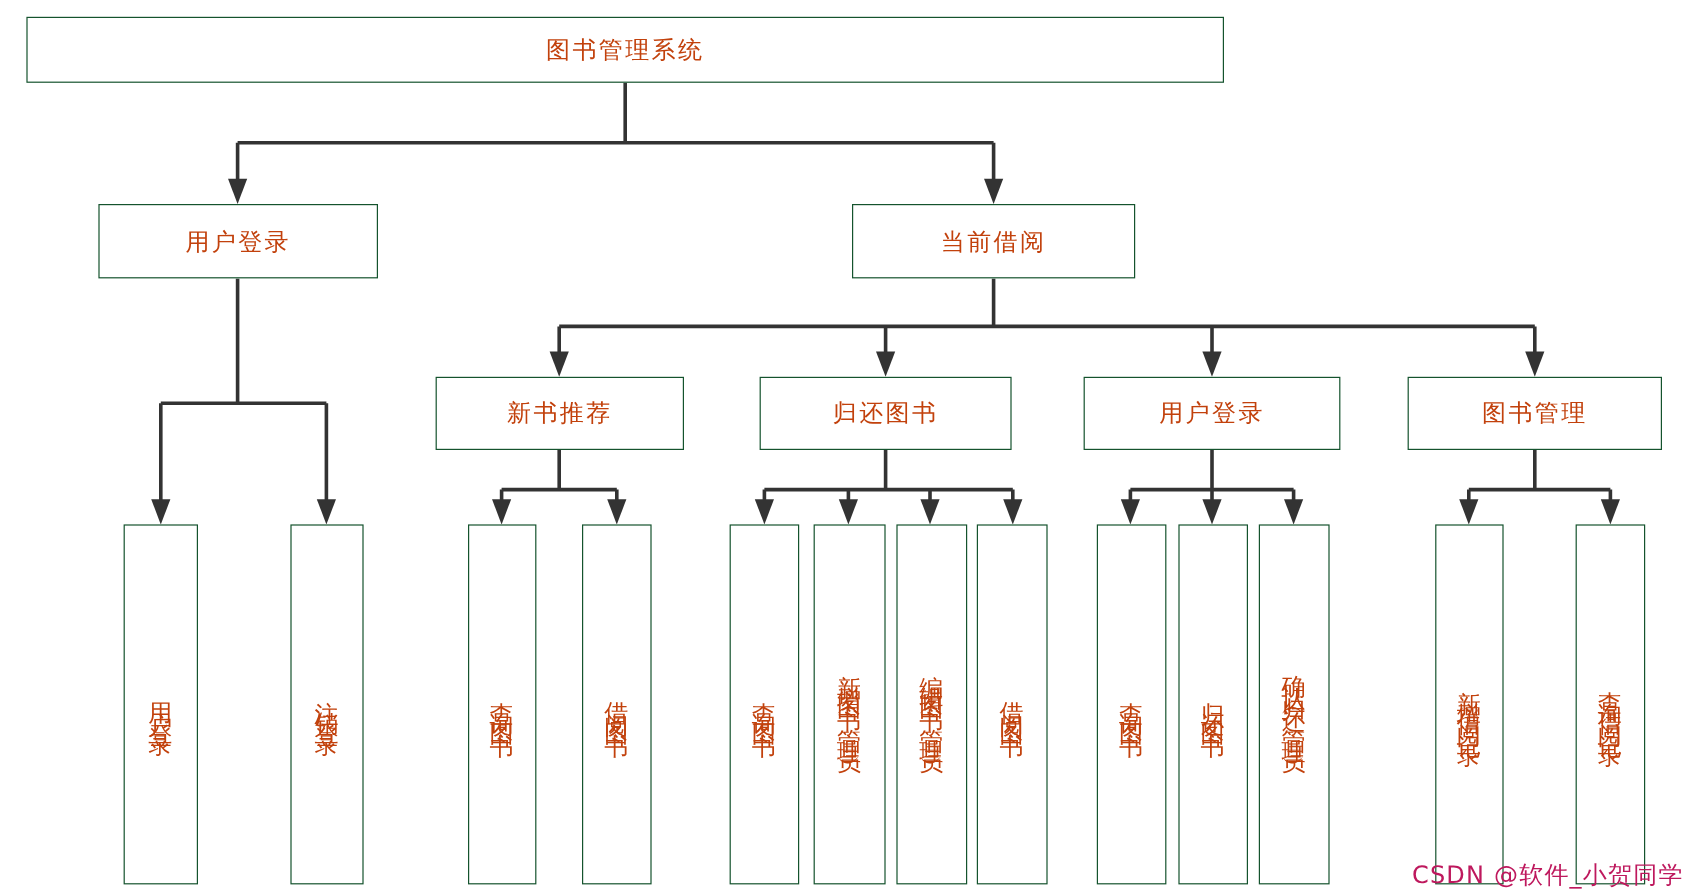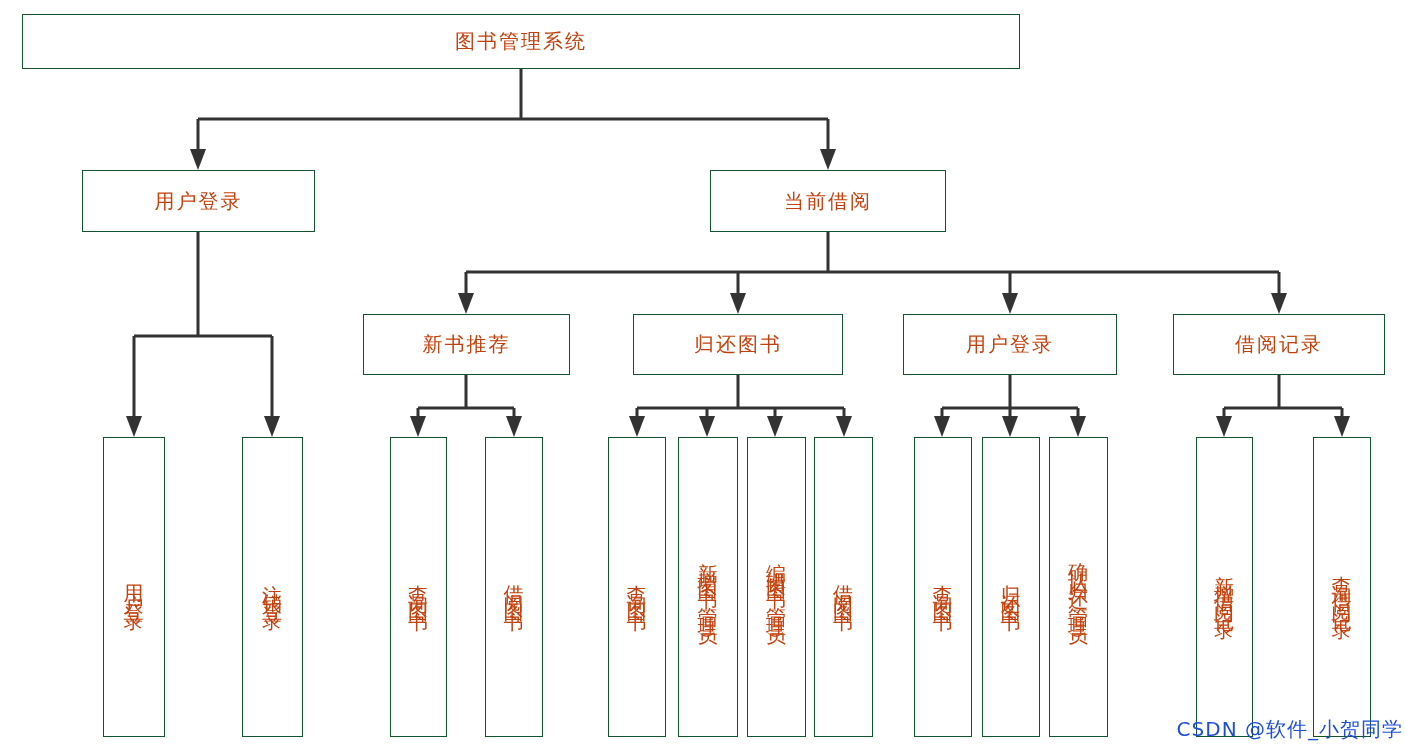--- a/index.html
+++ b/index.html
@@ -13,21 +13,21 @@
     display:flex; align-items:center; justify-content:center;
     font-size:20px; letter-spacing:2px; text-align:center; z-index:2;
   }
   .vnode {
     writing-mode:vertical-rl; text-orientation:mixed;
     letter-spacing:9px; line-height:1; font-size:20px;
   }
   svg.wires { position:absolute; left:0; top:0; z-index:1; pointer-events:none; }
   .watermark {
     position:absolute; right:2px; top:716px; z-index:3;
-    font-size:20px; color:#1d4ed8; letter-spacing:1px; white-space:nowrap;
+    font-size:20px; color:#be185d; letter-spacing:1px; white-space:nowrap;
   }
 </style>
 </head>
 <body>
 
 <div class="canvas">
 
   <svg class="wires" width="1405" height="747" viewBox="0 0 1405 747">
     <g stroke="#333333" stroke-width="3" fill="none">
       <path d="M521,69 V119 M198,119 H828 M198,119 V150 M828,119 V150"></path>
@@ -62,21 +62,21 @@
   </svg>
 
   <div class="node" style="left:22px; top:14px; width:998px; height:55px;">图书管理系统</div>
 
   <div class="node" style="left:82px; top:170px; width:233px; height:62px;">用户登录</div>
   <div class="node" style="left:710px; top:170px; width:236px; height:62px;">当前借阅</div>
 
   <div class="node" style="left:363px; top:314px; width:207px; height:61px;text-align:right;">新书推荐</div>
   <div class="node" style="left:633px; top:314px; width:210px; height:61px;">归还图书</div>
   <div class="node" style="left:903px; top:314px; width:214px; height:61px;">用户登录</div>
-  <div class="node" style="left:1173px; top:314px; width:212px; height:61px;">借阅记录</div>
+  <div class="node" style="left:1173px; top:314px; width:212px; height:61px;">图书管理</div>
 
   <div class="node vnode" style="left:103px; top:437px; width:62px; height:300px;">用户登录</div>
   <div class="node vnode" style="left:242px; top:437px; width:61px; height:300px;">注销登录</div>
 
   <div class="node vnode" style="left:390px; top:437px; width:57px; height:300px;">查询图书</div>
   <div class="node vnode" style="left:485px; top:437px; width:58px; height:300px;">借阅图书</div>
 
   <div class="node vnode" style="left:608px; top:437px; width:58px; height:300px;">查询图书</div>
   <div class="node vnode" style="left:678px; top:437px; width:60px; height:300px;">新增图书（管理员）</div>
   <div class="node vnode" style="left:747px; top:437px; width:59px; height:300px;">编辑图书（管理员）</div>

